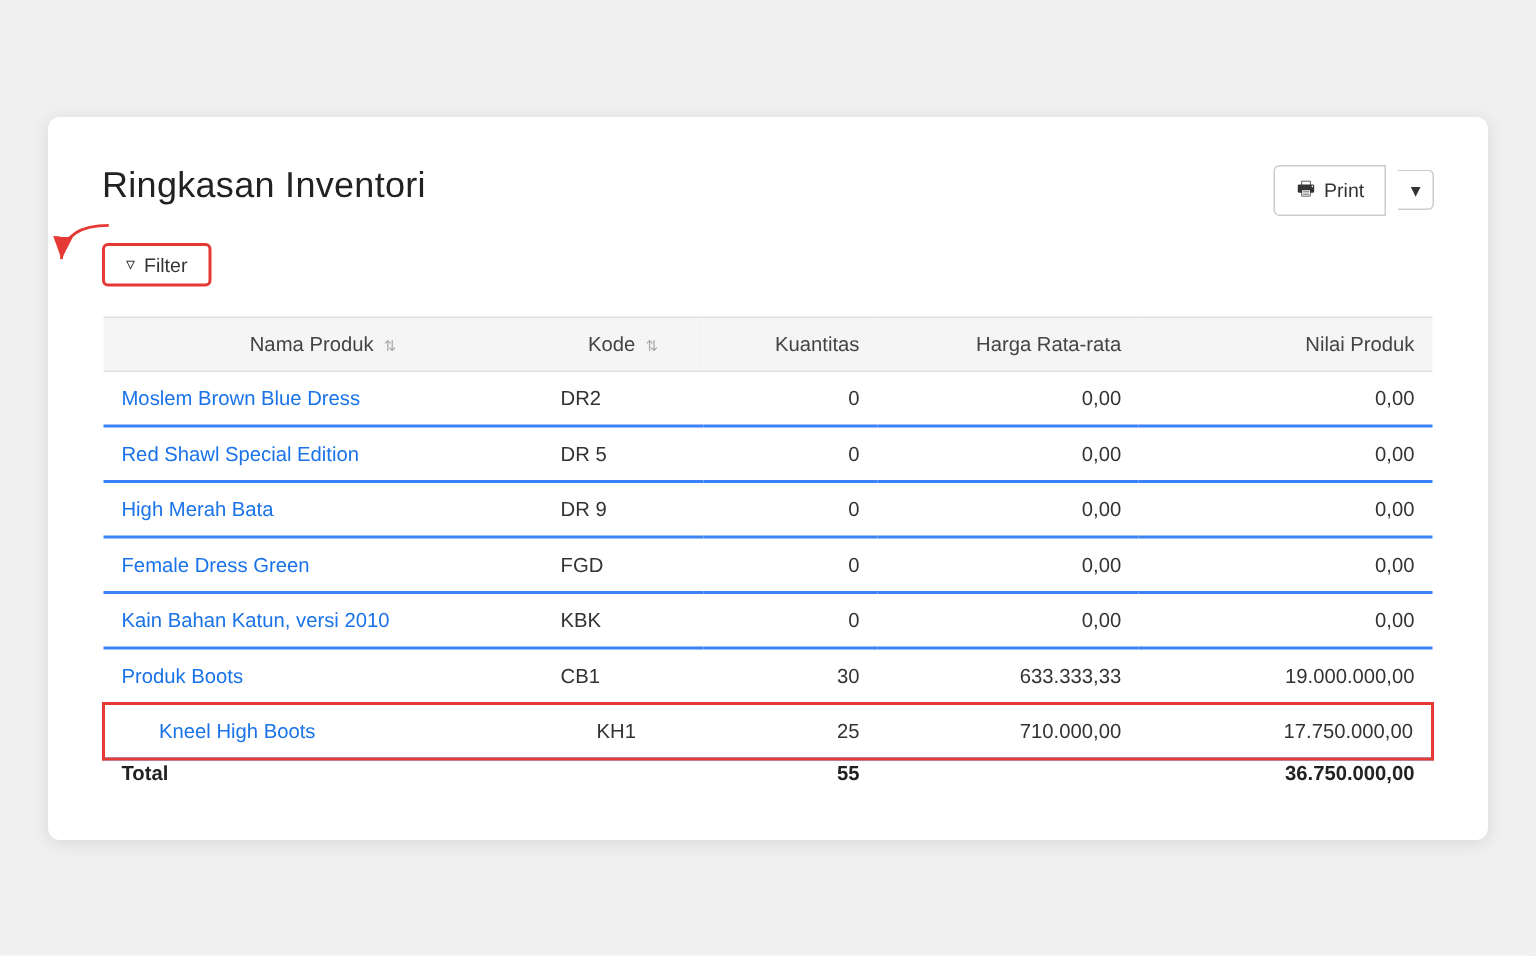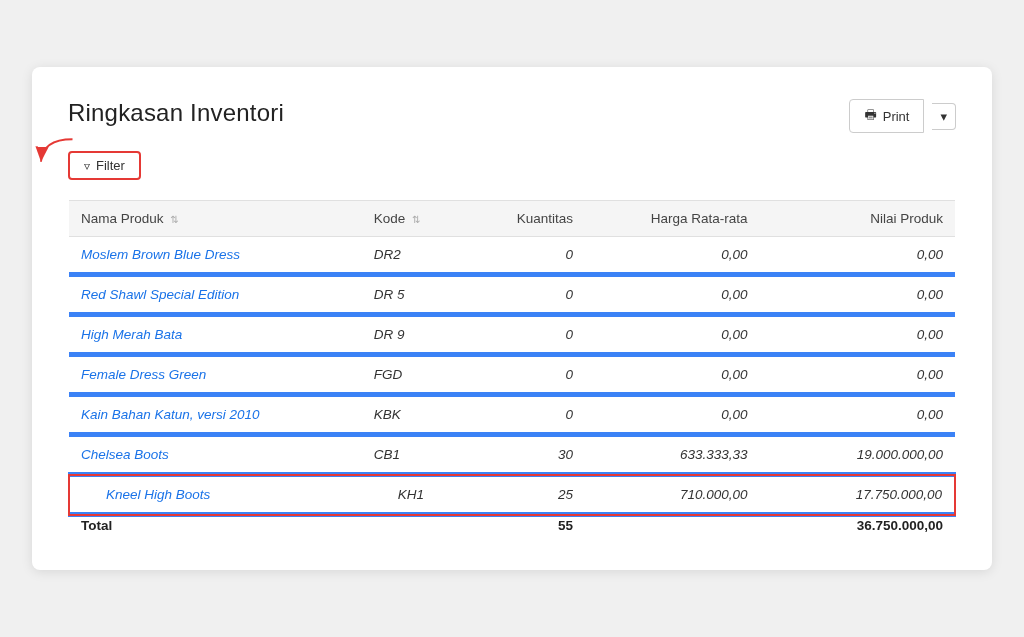--- a/index.html
+++ b/index.html
@@ -105,31 +105,30 @@
     table {
       width: 100%;
       border-collapse: collapse;
       font-size: 13.5px;
     }
     thead tr {
       background: #f5f5f5;
     }
     thead th {
       padding: 10px 12px;
-      text-align: left;
+      text-align: center;
       font-weight: 500;
       color: #444;
       border-top: 1px solid #e0e0e0;
       border-bottom: 1px solid #e0e0e0;
       white-space: nowrap;
     }
     thead th.right { text-align: right; }
     tbody tr {
-      border-bottom: 5px solid #3b82f6;
-      font-style: italic;
+      border-bottom: 2px solid #3b82f6;
     }
     tbody td {
       padding: 10px 12px;
       color: #333;
     }
     tbody td.link-cell {
       color: #1a73e8;
       cursor: pointer;
     }
     tbody td.right { text-align: right; }
@@ -249,21 +248,21 @@
           <td class="right">0,00</td>
         </tr>
         <tr>
           <td class="link-cell">Kain Bahan Katun, versi 2010</td>
           <td>KBK</td>
           <td class="right">0</td>
           <td class="right">0,00</td>
           <td class="right">0,00</td>
         </tr>
         <tr>
-          <td class="link-cell">Chelsea Boots</td>
+          <td class="link-cell">Produk Boots</td>
           <td>CB1</td>
           <td class="right">30</td>
           <td class="right">633.333,33</td>
           <td class="right">19.000.000,00</td>
         </tr>
         <tr class="highlighted-row">
           <td class="link-cell">Kneel High Boots</td>
           <td>KH1</td>
           <td class="right">25</td>
           <td class="right">710.000,00</td>

